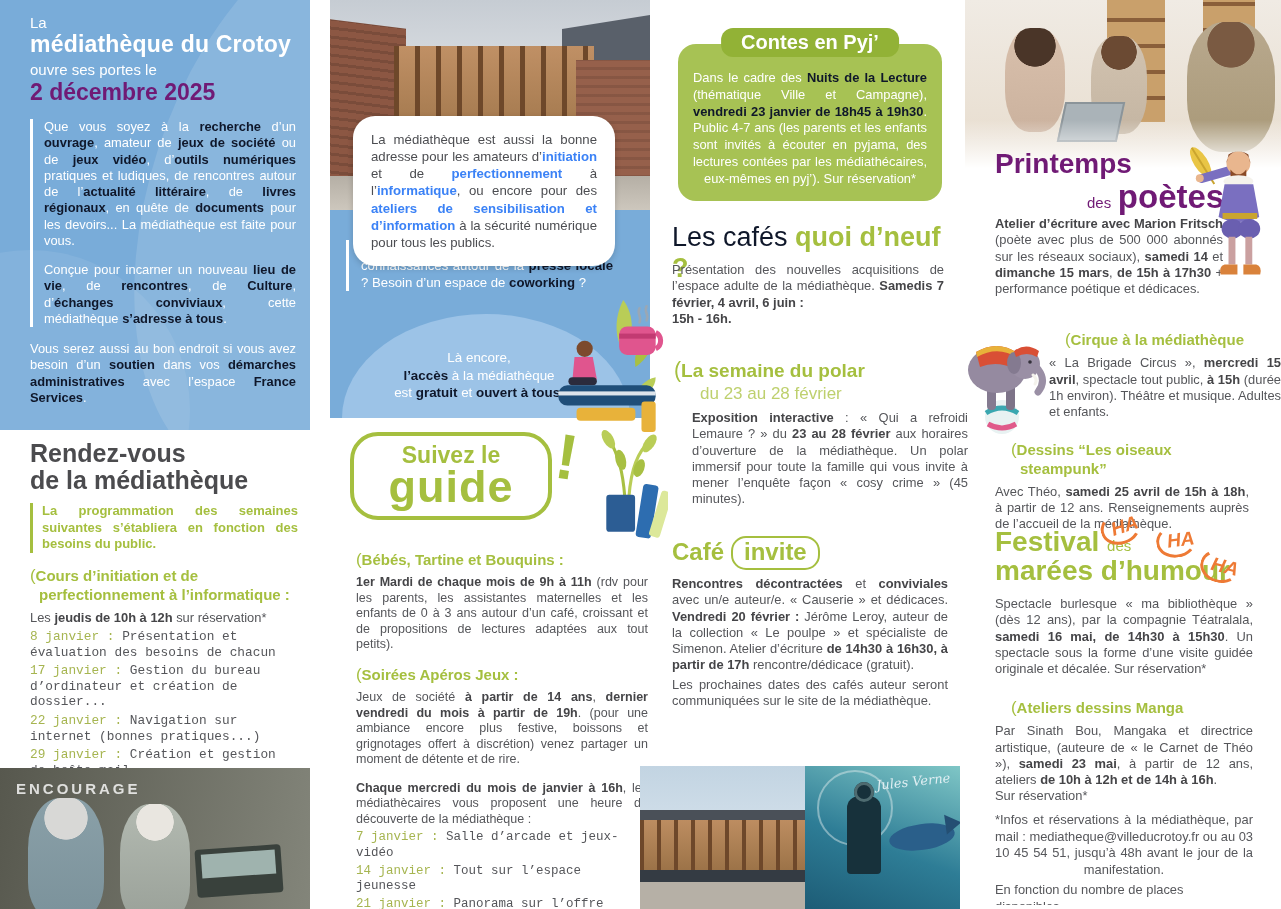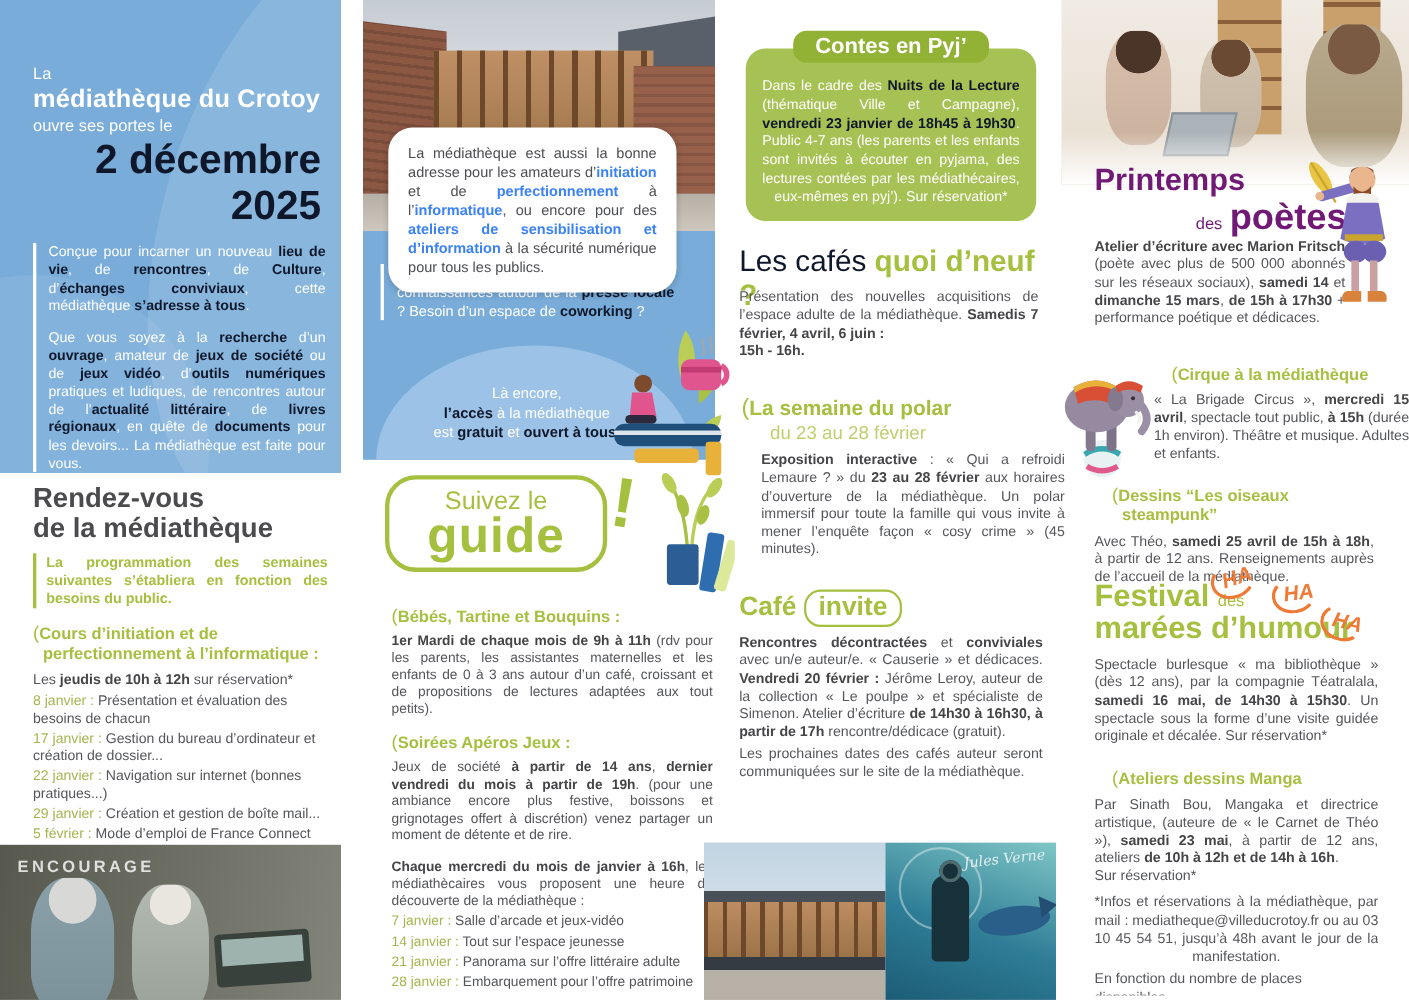--- a/index.html
+++ b/index.html
@@ -17,37 +17,37 @@
   .col3{left:660px;width:300px;}
   .col4{left:965px;width:316px;}
 
   
   .blue-panel{position:absolute;top:0;left:0;right:0;height:430px;background:#79acd9;
               overflow:hidden;padding:14px 14px 0 30px;box-sizing:border-box;}
   .bp-curve1{position:absolute;left:150px;top:-90px;width:330px;height:580px;border-radius:50%;
              background:rgba(255,255,255,.12);transform:rotate(18deg);}
   .bp-curve2{position:absolute;left:-130px;top:250px;width:320px;height:320px;border-radius:50%;
              background:rgba(255,255,255,.08);}
-  .bp-inner{position:relative;margin-top:45px;}
+  .bp-inner{position:relative;}
   .la{font-size:15px;color:#fff;}
   .main-title{font-size:23px;margin:0;color:#fff;font-weight:700;letter-spacing:.2px;}
   .ouvre{font-size:15px;color:#fff;margin-top:3px;}
-  .open-date{font-size:37px;font-weight:700;color:#0f172a;text-align:right;padding-right:4px;margin-top:1px;}
+  .open-date{font-size:23px;font-weight:700;color:#701a75;padding-right:4px;margin-top:1px;}
   .lead-group{border-left:3px solid #fff;padding-left:11px;margin-top:13px;}
   .lead-group .jp + .jp{margin-top:13px;}
   .p3{margin-top:14px;}
 
   .rdv{position:absolute;top:432px;bottom:141px;left:30px;right:12px;overflow:hidden;}
   .rdv-title{font-size:25px;line-height:1.08;color:#4b4b4e;margin:8px 0 9px;font-weight:700;}
   .green-note{border-left:3px solid #a5bf3f;padding-left:9px;color:#a5bf3f;font-weight:700;
               font-size:13px;line-height:1.28;text-align:justify;}
   .gh{color:#a5bf3f;font-weight:700;font-size:15px;line-height:1.22;margin:13px 0 5px;
       padding-left:9px;text-indent:-9px;}
   .gh::before{content:"(";font-weight:400;font-size:1.12em;}
-  .datelist{list-style:none;margin:3px 0 0;padding:0;font-size:12.8px;line-height:1.22;}
+  .datelist{list-style:none;margin:3px 0 0;padding:0;font-size:12.8px;line-height:1.22;font-family:Liberation Mono, monospace;}
   .datelist li{margin-bottom:3px;text-align:left;}
   .dt{color:#a6b550;}
   .tx{color:#55565a;}
 
   .ph{position:absolute;overflow:hidden;}
   .ph-seniors{left:0;bottom:0;width:310px;height:141px;background:linear-gradient(100deg,#57584e,#83857a);}
   .se-fig{position:absolute;border-radius:42% 42% 30% 30%;}
   .se-f1{left:28px;top:30px;width:76px;height:120px;
          background:radial-gradient(circle 22px at 50% 20px,#d8d8d6 97%,transparent),linear-gradient(#8aa0a8,#7b929b);}
   .se-f2{left:120px;top:36px;width:70px;height:116px;
@@ -79,21 +79,21 @@
          font-size:13.4px;line-height:1.32;}
   .bubble{position:absolute;top:116px;left:23px;width:226px;background:#fff;border-radius:22px;
           padding:15px 18px;font-size:13.2px;line-height:1.3;text-align:justify;color:#4c4d51;
           box-shadow:0 2px 6px rgba(0,0,0,.18);z-index:2;}
   .bubble b{color:#3b82f6;}
   .reader-ill{position:absolute;left:222px;top:292px;width:112px;height:142px;z-index:3;}
 
   .guide-wrap{position:absolute;top:432px;left:20px;width:300px;height:118px;}
   .guide-badge{width:202px;height:88px;border:4px solid #a5bf3f;border-radius:28px;text-align:center;
                box-sizing:border-box;padding-top:6px;}
-  .g1{font-size:23px;font-weight:400;color:#a5bf3f;}
+  .g1{font-size:23px;font-weight:700;color:#a5bf3f;}
   .g2{font-size:45px;font-weight:700;color:#a5bf3f;line-height:.82;letter-spacing:1px;}
   .bang{position:absolute;left:206px;top:-12px;font-size:64px;font-weight:700;color:#a5bf3f;
         transform:rotate(9deg);}
   .plant-ill{position:absolute;left:246px;top:-8px;width:72px;height:120px;}
 
   .col2-sections{position:absolute;top:550px;bottom:0;left:26px;width:292px;overflow:hidden;}
   .col2-sections .jp{font-size:12.5px;line-height:1.24;}
   .col2-sections .gh{margin:12px 0 5px;}
   .col2-sections .gh:first-child{margin-top:0;}
   .mercredi{margin-top:13px;}
@@ -189,22 +189,22 @@
   <section class="col col1">
     <div class="blue-panel">
       <div class="bp-curve1"></div>
       <div class="bp-curve2"></div>
       <div class="bp-inner">
         <div class="la wp">La</div>
         <h1 class="main-title">médiathèque du Crotoy</h1>
         <div class="ouvre wp">ouvre ses portes le</div>
         <div class="open-date">2 décembre 2025</div>
         <div class="lead-group">
+          <p class="jp wp">Que vous soyez à la <b>recherche</b> d’un <b>ouvrage</b>, amateur de <b>jeux de société</b> ou de <b>jeux vidéo</b>, d’<b>outils numériques</b> pratiques et ludiques, de rencontres autour de l’<b>actualité littéraire</b>, de <b>livres régionaux</b>, en quête de <b>documents</b> pour les devoirs... La médiathèque est faite pour vous.</p>
           <p class="jp wp">Conçue pour incarner un nouveau <b>lieu de vie</b>, de <b>rencontres</b>, de <b>Culture</b>, d’<b>échanges conviviaux</b>, cette médiathèque <b>s’adresse à tous</b>.</p>
-          <p class="jp wp">Que vous soyez à la <b>recherche</b> d’un <b>ouvrage</b>, amateur de <b>jeux de société</b> ou de <b>jeux vidéo</b>, d’<b>outils numériques</b> pratiques et ludiques, de rencontres autour de l’<b>actualité littéraire</b>, de <b>livres régionaux</b>, en quête de <b>documents</b> pour les devoirs... La médiathèque est faite pour vous.</p>
         </div>
         <p class="jp wp p3">Vous serez aussi au bon endroit si vous avez besoin d’un <b>soutien</b> dans vos <b>démarches administratives</b> avec l’espace <b>France Services</b>.</p>
       </div>
     </div>
 
     <div class="rdv">
       <h2 class="rdv-title">Rendez-vous<br>de la médiathèque</h2>
       <p class="green-note">La programmation des semaines suivantes s’établiera en fonction des besoins du public.</p>
       <h3 class="gh">Cours d’initiation et de perfectionnement à l’informatique :</h3>
       <p class="jp">Les <b>jeudis de 10h à 12h</b> sur réservation*</p>

